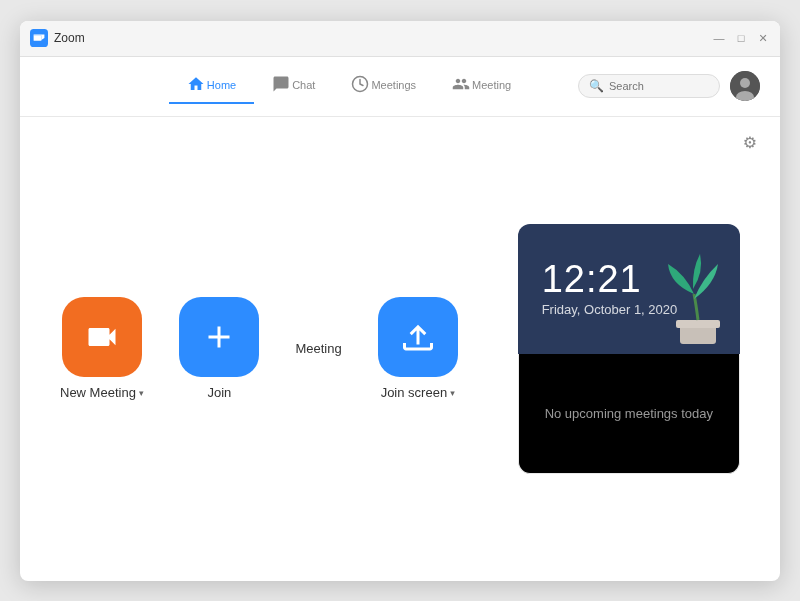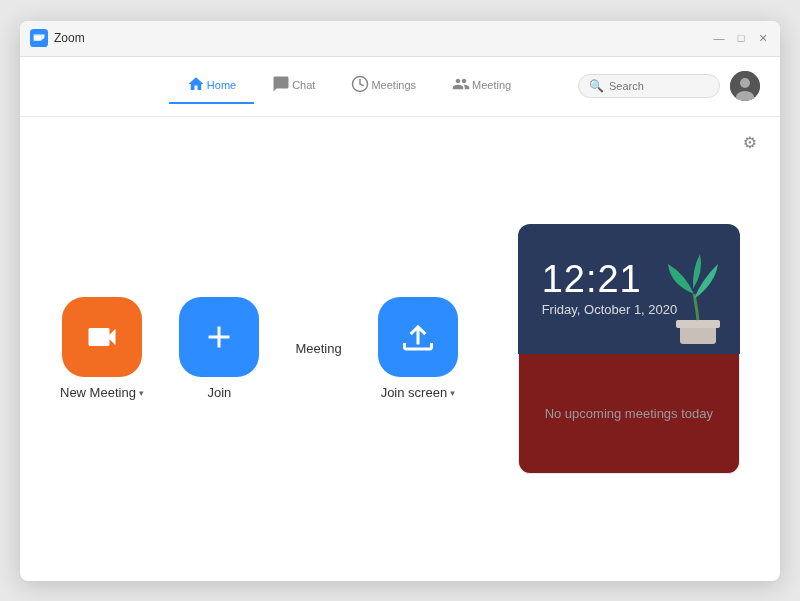--- a/index.html
+++ b/index.html
@@ -227,21 +227,21 @@
       margin-top: 4px;
     }
     .plant-decoration {
       position: absolute;
       right: 0;
       bottom: 0;
       width: 90px;
       height: 110px;
     }
     .meetings-card {
-      background: #7f1d1d;
+      background: #000000;
       border: 1px solid #e8e8e8;
       border-top: none;
       border-radius: 0 0 12px 12px;
       height: 120px;
       display: flex;
       align-items: center;
       justify-content: center;
     }
     .no-meetings {
       font-size: 13px;

